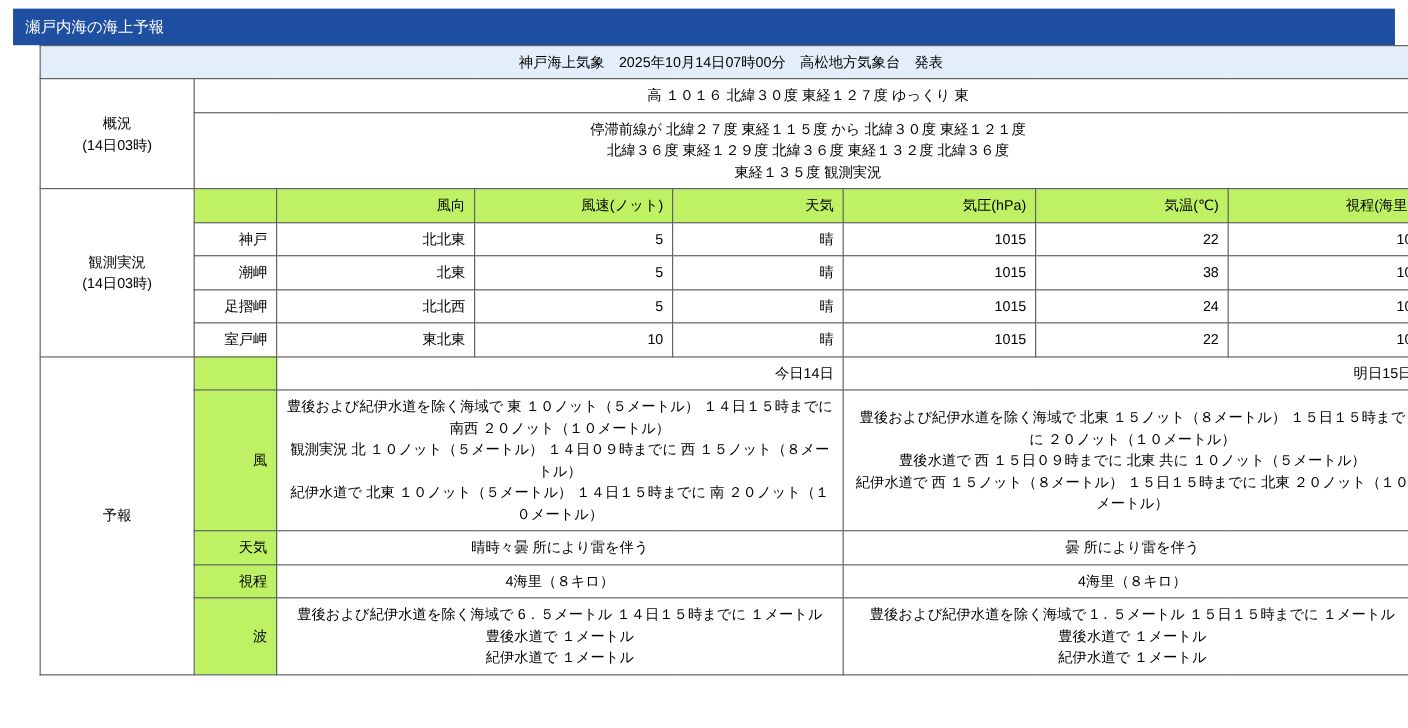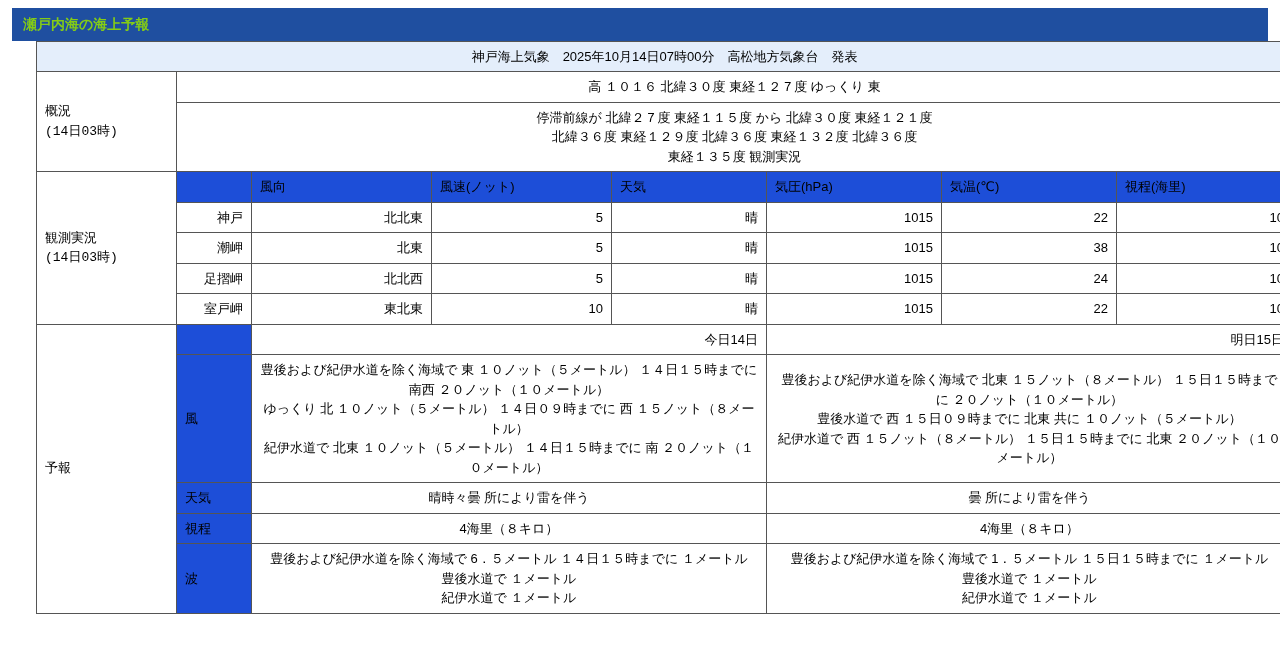--- a/index.html
+++ b/index.html
@@ -15,23 +15,23 @@
   .page {
     width: 1280px;
     height: 662px;
     box-sizing: border-box;
     padding: 8px 12px 0 12px;
     background: #ffffff;
     overflow: hidden;
   }
   .title-bar {
     background: #1f4fa0;
-    color: #84cc16;
+    color: #ffffff;
     font-size: 14px;
-    font-weight: bold;
+    font-weight: normal;
     padding: 7px 10px;
     border: 1px solid #1f4fa0;
     line-height: 1.2;
   }
   table.main {
     border-collapse: collapse;
     width: 1256px;
     table-layout: fixed;
     margin-left: 24px;
   }
@@ -42,29 +42,28 @@
     font-size: 13px;
     line-height: 1.5;
   }
   .hdr-row td {
     background: #e4eefb;
     text-align: center;
     font-size: 13.5px;
     padding: 8px 4px;
   }
   .rowlabel {
-    text-align: left;
+    text-align: center;
     vertical-align: middle;
     font-size: 13.5px;
     line-height: 1.5;
-    font-family: Liberation Mono, monospace;
   }
   .sub-th {
-    text-align: left;
-    background: #1d4ed8;
+    text-align: right;
+    background: #bef264;
     font-size: 13px;
   }
   .ctr {
     text-align: right;
   }
   .txt {
     text-align: center;
   }
   .gaikyo-line {
     padding-top: 6px;
@@ -171,21 +170,21 @@
       <td class="rowlabel" rowspan="5">予報</td>
       <td class="sub-th"></td>
       <td class="ctr" colspan="3">今日14日</td>
       <td class="ctr" colspan="3">明日15日</td>
     </tr>
 
     <tr>
       <td class="sub-th">風</td>
       <td class="txt multiline" colspan="3">
         <span class="seg">豊後および紀伊水道を除く海域で 東 １０ノット（５メートル） １４日１５時までに 南西 ２０ノット（１０メートル）</span>
-        <span class="seg">ゆっくり 北 １０ノット（５メートル） １４日０９時までに 西 １５ノット（８メートル）</span>
+        <span class="seg">観測実況 北 １０ノット（５メートル） １４日０９時までに 西 １５ノット（８メートル）</span>
         <span class="seg">紀伊水道で 北東 １０ノット（５メートル） １４日１５時までに 南 ２０ノット（１０メートル）</span>
       </td>
       <td class="txt multiline" colspan="3">
         <span class="seg">豊後および紀伊水道を除く海域で 北東 １５ノット（８メートル） １５日１５時までに ２０ノット（１０メートル）</span>
         <span class="seg">豊後水道で 西 １５日０９時までに 北東 共に １０ノット（５メートル）</span>
         <span class="seg">紀伊水道で 西 １５ノット（８メートル） １５日１５時までに 北東 ２０ノット（１０メートル）</span>
       </td>
     </tr>
 
     <tr>

